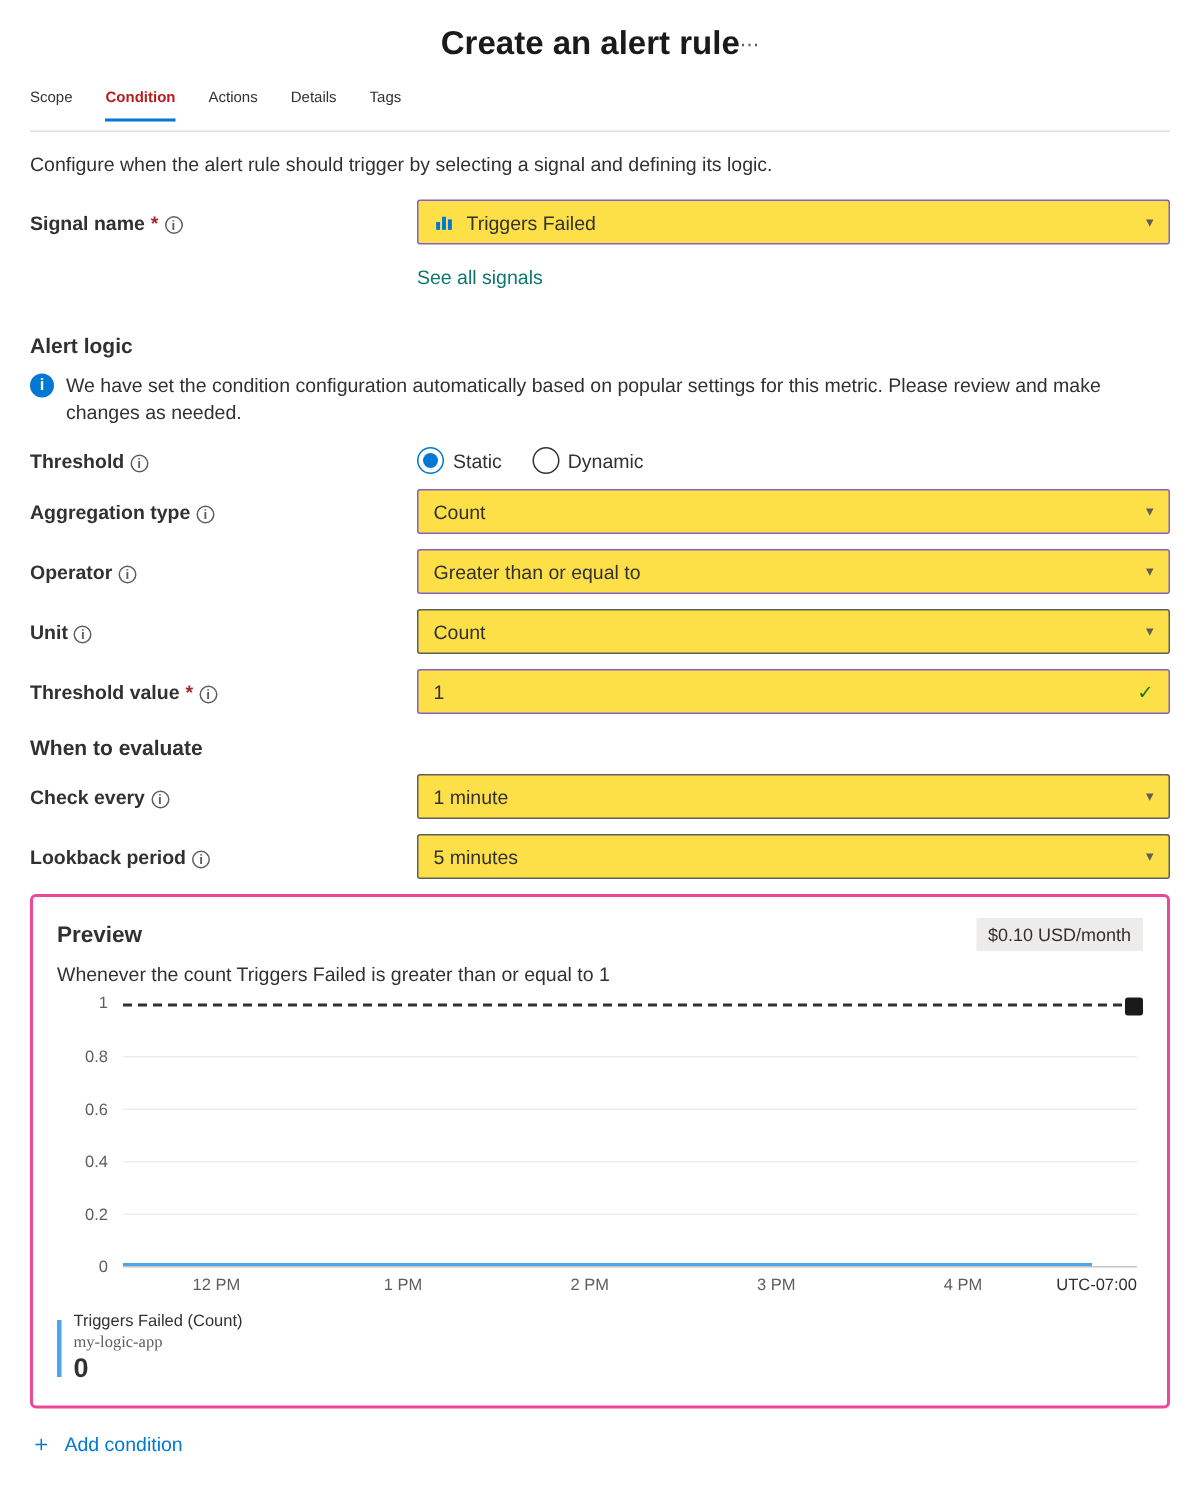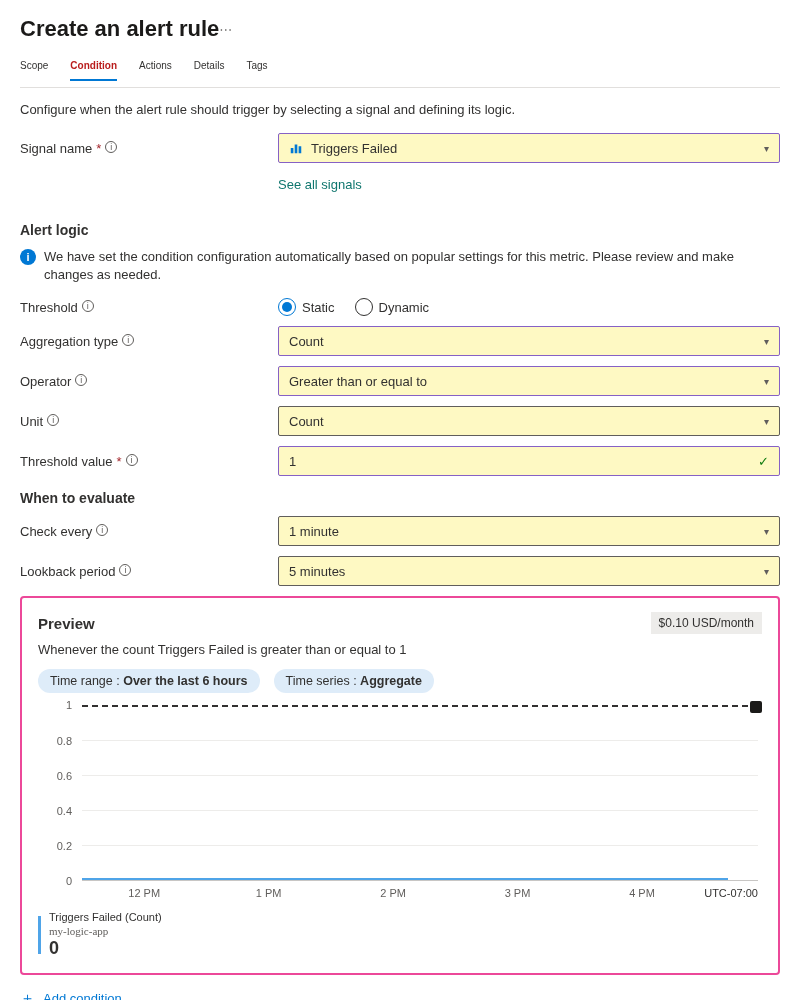--- a/index.html
+++ b/index.html
@@ -3,38 +3,38 @@
 <meta charset="utf-8">
 <style>
   * { box-sizing: border-box; margin: 0; padding: 0; }
   body {
     font-family: "Segoe UI", -apple-system, sans-serif;
     font-size: 13px;
     color: #323130;
     background: #fff;
     padding: 16px 20px;
   }
-  .header { display: flex; align-items: center; gap: 0; margin-bottom: 12px; }
+  .header { display: flex; align-items: center; gap: 0; margin-bottom: 12px; justify-content: center; }
   h1 { font-size: 22px; font-weight: 600; color: #1b1a19; }
   .more-icon { color: #605e5c; cursor: pointer; }
   .tabs { display: flex; gap: 22px; border-bottom: none; margin-bottom: 6px; }
   .tab { padding: 6px 0 10px 0; font-size: 10px; color: #323130; cursor: pointer; position: relative; }
   .tab.active { font-weight: 700; color: #b91c1c; }
   .tab.active::after { content: ""; position: absolute; left: 0; right: 0; bottom: 0; height: 2px; background: #0078d4; }
   .divider { border-top: 1px solid #e1dfdd; margin-bottom: 14px; }
   .desc { font-size: 13px; color: #323130; margin-bottom: 16px; }
   .form-row { display: flex; align-items: center; margin-bottom: 10px; }
-  .form-label { width: 258px; font-size: 13px; color: #323130; display: flex; align-items: flex-start; gap: 4px; }
+  .form-label { width: 258px; font-size: 13px; color: #323130; display: flex; align-items: flex-end; gap: 4px; font-weight: bold; }
   .form-label .req { color: #a4262c; }
   .info-icon { width: 12px; height: 12px; border: 1px solid #605e5c; border-radius: 50%; display: inline-flex; align-items: center; justify-content: center; font-size: 9px; color: #605e5c; }
   .form-control { flex: 1; }
   .select-box {
     width: 100%; height: 30px; border: 1px solid #605e5c; border-radius: 2px;
     padding: 0 10px; display: flex; align-items: center; justify-content: space-between;
-    font-size: 13px; background: #fef9c3; cursor: pointer;
+    font-size: 13px; background: #fde047; cursor: pointer;
   }
   .select-box.accent { border-color: #8661c5; }
   .select-box.valid { border-color: #8661c5; }
   .select-box .left { display: flex; align-items: center; gap: 8px; }
   .select-box .chev { color: #605e5c; font-size: 10px; }
   .select-box .check { color: #107c10; font-size: 13px; }
   .metric-icon { width: 14px; height: 14px; }
   .link { color: #0f766e; font-size: 13px; cursor: pointer; margin-left: 258px; margin-top: 4px; margin-bottom: 16px; display: inline-block; }
   .section-title { font-size: 14px; font-weight: 600; margin: 14px 0 10px 0; }
   .info-banner { display: flex; gap: 8px; align-items: flex-start; margin-bottom: 14px; }
@@ -220,28 +220,20 @@
     </div>
   </div>
 </div>
 
 <div class="preview-card">
   <div class="preview-head">
     <div class="preview-title">Preview</div>
     <div class="price-badge">$0.10 USD/month</div>
   </div>
   <div class="preview-desc">Whenever the count Triggers Failed is greater than or equal to 1</div>
-  <div class="pill-row">
-    <div class="pill">
-      <span>Time range : </span><span class="bold">Over the last 6 hours</span>
-    </div>
-    <div class="pill">
-      <span>Time series : </span><span class="bold">Aggregate</span>
-    </div>
-  </div>
 
   <div class="chart">
     <div class="chart-y">
       <div class="tick" style="top:0%">1</div>
       <div class="tick" style="top:20%">0.8</div>
       <div class="tick" style="top:40%">0.6</div>
       <div class="tick" style="top:60%">0.4</div>
       <div class="tick" style="top:80%">0.2</div>
       <div class="tick" style="top:100%">0</div>
     </div>

